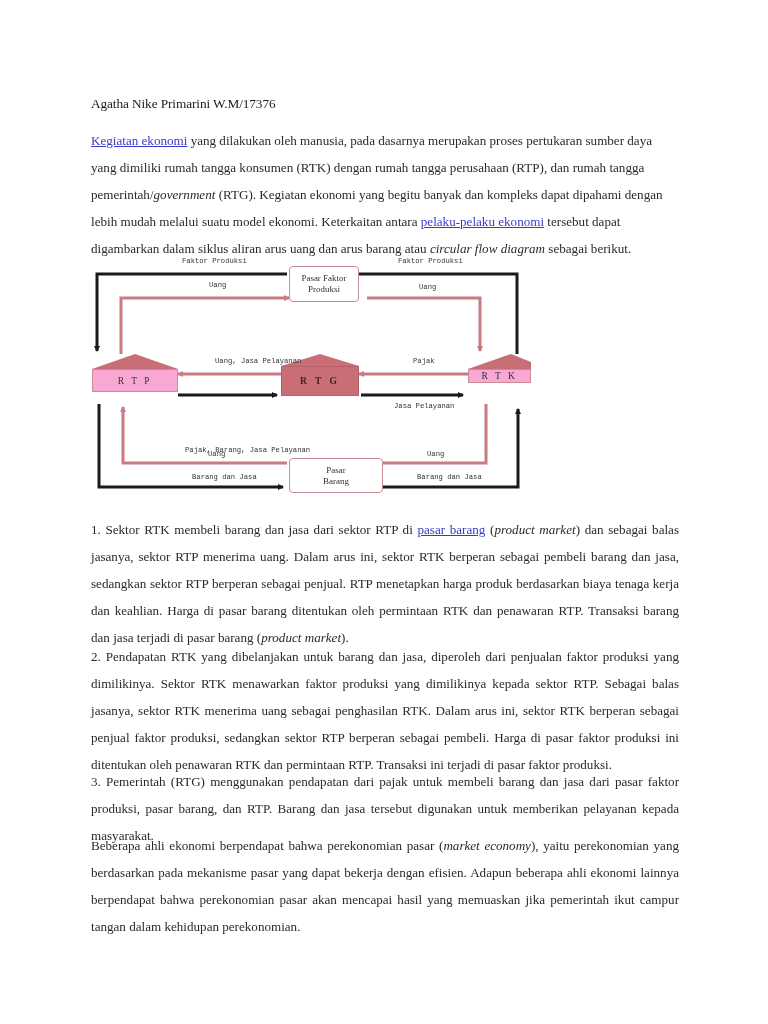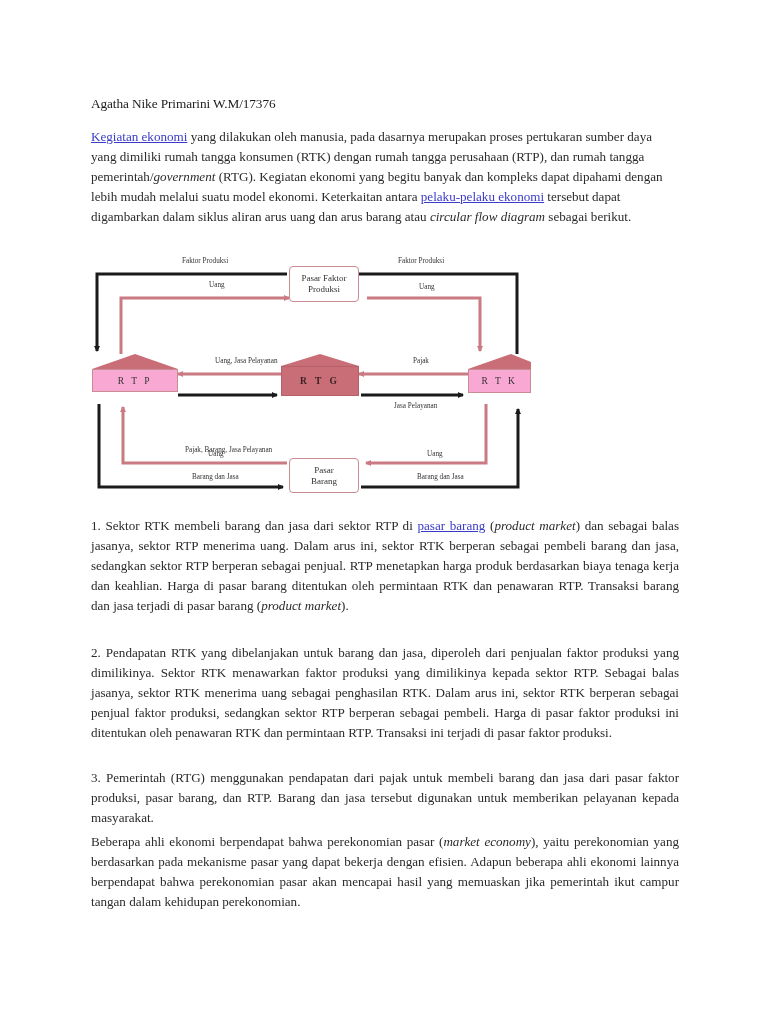--- a/index.html
+++ b/index.html
@@ -8,38 +8,38 @@
 
     .page { position: absolute; left: 91px; top: 0; width: 588px; }
 
     .author {
       position: absolute; top: 96px; left: 0;
       font-weight: normal; font-size: 13.3px; letter-spacing: -0.1px; color: #1b1b1b;
     }
 
     .para {
       position: absolute; left: 0; width: 588px;
-      font-size: 13.1px; line-height: 20px; color: #2a2a2a;
+      font-size: 13.1px; line-height: 27px; color: #2a2a2a;
     }
     .para.justify { text-align: justify; text-align-last: left; }
     .para a { color: #3a3ac8; text-decoration: underline; }
     .para i { font-style: italic; }
 
     #intro { top: 127px; }
     #p1 { top: 516px; }
     #p2 { top: 643px; }
     #p3 { top: 768px; }
     #p4 { top: 832px; }
 
     
     .diagram { position: absolute; left: 91px; top: 254px; width: 440px; height: 240px; }
     .diagram svg { position: absolute; left: 0; top: 0; }
     .dlabel {
       position: absolute; font-size: 7.2px; color: #333; white-space: nowrap;
-      font-family: Liberation Serif, serif;
+      font-family: Liberation Mono, monospace;
       padding-left: 10px;
     }
     .node-box {
       position: absolute; background: #f9a8d4; border: 1px solid #c98c92;
       font-size: 9.5px; letter-spacing: 2.5px; color: #333;
       display: flex; align-items: center; justify-content: center;
     }
     .node-box.rtg { background: #c96d77; border-color: #b6606a; color: #3a2326; letter-spacing: 3px; }
     .market-box {
       position: absolute; background: #fff; border: 1px solid #c98c92; border-radius: 4px;
@@ -93,29 +93,29 @@
     <polyline points="8,150 8,233 192,233" fill="none" stroke="#1a1a1a" stroke-width="3" marker-end="url(#ab)"></polyline>
     <polyline points="270,233 427,233 427,155" fill="none" stroke="#1a1a1a" stroke-width="3" marker-end="url(#ab)"></polyline>
 
     <polygon points="1,115 44,100 87,115" fill="#c96d77"></polygon>
     <polygon points="190,112 229,100 268,112" fill="#c96d77"></polygon>
     <polygon points="377,115 420,100 440,108 440,115" fill="#c96d77"></polygon>
   </svg>
 
   <div class="node-box" style="left:1px;top:115px;width:86px;height:23px;">R T P</div>
   <div class="node-box rtg" style="left:190px;top:112px;width:78px;height:30px;font-weight:bold;">R T G</div>
-  <div class="node-box" style="left:377px;top:115px;width:63px;height:24px;">R T K</div>
+  <div class="node-box" style="left:377px;top:115px;width:63px;height:14px;">R T K</div>
 
   <div class="market-box" style="left:198px;top:12px;width:70px;height:36px;">
     <div>
       <div>Pasar Faktor</div>
       <div>Produksi</div>
     </div>
   </div>
-  <div class="market-box" style="left:198px;top:204px;width:70px;height:35px;">
+  <div class="market-box" style="left:198px;top:204px;width:94px;height:35px;">
     <div>
       <div>Pasar</div>
       <div>Barang</div>
     </div>
   </div>
 
   <div class="dlabel" style="left:81px;top:3px;">Faktor Produksi</div>
   <div class="dlabel" style="left:297px;top:3px;">Faktor Produksi</div>
   <div class="dlabel" style="left:108px;top:27px;">Uang</div>
   <div class="dlabel" style="left:318px;top:29px;">Uang</div>

